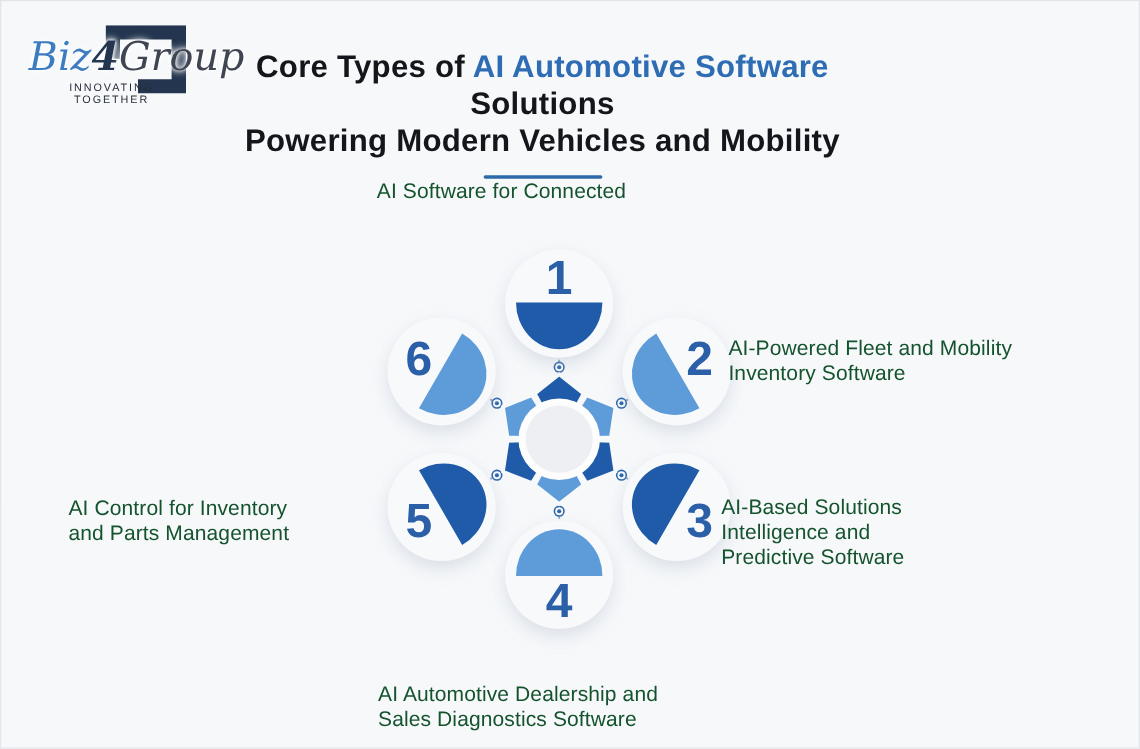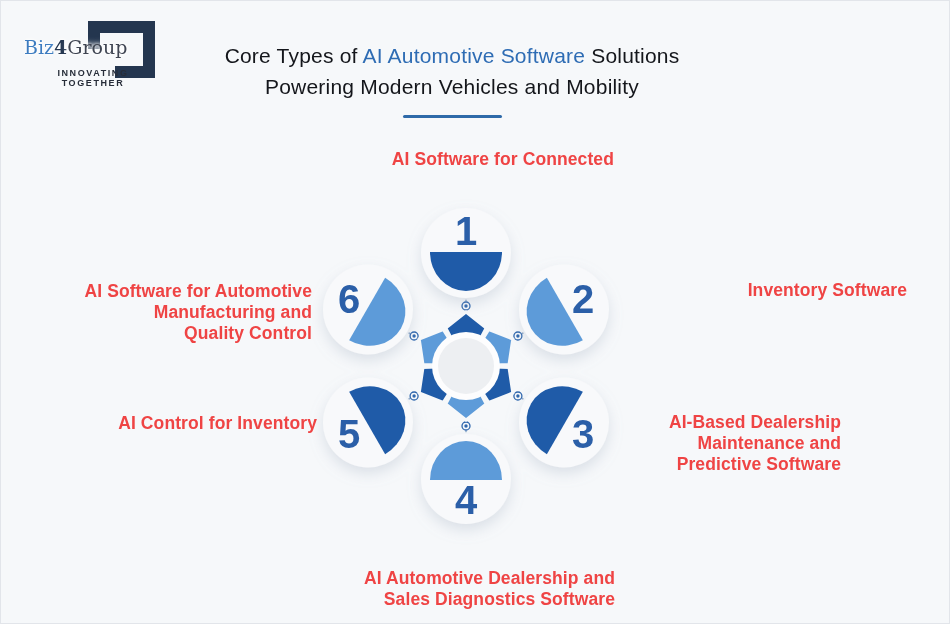--- a/index.html
+++ b/index.html
@@ -9,48 +9,48 @@
     background:#f6f8fa; overflow:hidden;
     box-shadow: inset 0 0 0 1px #e2e5ea;
     font-family:"Liberation Sans", sans-serif;
   }
 
   
   .logo { position:absolute; left:24px; top:16px; width:150px; height:72px; }
   .logo-bracket { position:absolute; left:64px; top:5px; width:67px; height:57px; }
   .logo-word {
     position:absolute; left:0; top:16px; width:150px; white-space:nowrap;
-    font-family:"DejaVu Serif", serif; font-size:19px; line-height:30px;
+    font-family:"DejaVu Serif", serif; font-style:italic; font-size:33px; line-height:30px;
     text-shadow:0 0 3px #ffffff, 0 0 5px #ffffff, 0 0 7px #ffffff;
   }
   .logo-biz   { color:#3d7cc0; }
   .logo-digit { color:#24364f; font-weight:bold; }
   .logo-group { color:#3f4552; }
   .logo-tagline {
     position:absolute; left:4px; top:52px; width:130px; text-align:center;
-    font-size:9px; letter-spacing:1.6px; font-weight:bold; color:#272d39;
+    font-size:9px; letter-spacing:1.6px; font-weight:normal; color:#272d39;
   }
 
   
   .title-block { position:absolute; left:190px; top:40px; width:524px; text-align:center; }
-  .title-line { font-size:21px; line-height:31px; font-weight:normal; color:#14161b; letter-spacing:0.2px; }
+  .title-line { font-size:26px; line-height:31px; font-weight:bold; color:#14161b; letter-spacing:0.2px; }
   .title-highlight { color:#2e6cb4; }
   .title-divider { width:99px; height:3px; background:#2e6aa9; margin:13px auto 0 auto; border-radius:2px; }
 
   
   .diagram-svg { position:absolute; left:286px; top:186px; width:360px; height:360px; overflow:visible; }
   text.num {
     fill:#2b5fa8; font-family:"Liberation Sans", sans-serif;
     font-weight:bold; font-size:40px;
   }
 
   
   .node-label {
-    position:absolute; text-align:right;
-    font-size:17.5px; line-height:21px; font-weight:bold; color:#ef4444;
+    position:absolute; text-align:left;
+    font-size:17.5px; line-height:21px; font-weight:normal; color:#14532d;
     letter-spacing:0.1px;
   }
   .node-label .ln { display:block; white-space:nowrap; }
   .lbl-1 { left:314px; top:149px; width:300px; }
   .lbl-2 { left:607px; top:280px; width:300px; }
   .lbl-3 { left:601px; top:412px; width:240px; }
   .lbl-4 { left:315px; top:568px; width:300px; }
   .lbl-5 { left:57px;  top:413px; width:260px; }
   .lbl-6 { left:52px;  top:281px; width:260px; }
 </style>
@@ -168,33 +168,30 @@
       <text class="num" x="180" y="328">4</text>
       <text class="num" x="63" y="261.5">5</text>
       <text class="num" x="63" y="126.5">6</text>
     </g>
   </svg>
 
   <div class="node-label lbl-1">
     <span class="ln">AI Software for Connected</span>
   </div>
   <div class="node-label lbl-2">
+    <span class="ln">AI-Powered Fleet and Mobility</span>
     <span class="ln">Inventory Software</span>
   </div>
   <div class="node-label lbl-3">
-    <span class="ln">AI-Based Dealership</span>
-    <span class="ln">Maintenance and</span>
+    <span class="ln">AI-Based Solutions</span>
+    <span class="ln">Intelligence and</span>
     <span class="ln">Predictive Software</span>
   </div>
   <div class="node-label lbl-4">
     <span class="ln">AI Automotive Dealership and</span>
     <span class="ln">Sales Diagnostics Software</span>
   </div>
   <div class="node-label lbl-5">
     <span class="ln">AI Control for Inventory</span>
-  </div>
-  <div class="node-label lbl-6">
-    <span class="ln">AI Software for Automotive</span>
-    <span class="ln">Manufacturing and</span>
-    <span class="ln">Quality Control</span>
+    <span class="ln">and Parts Management</span>
   </div>
 
 </div>
 
 </body></html>

